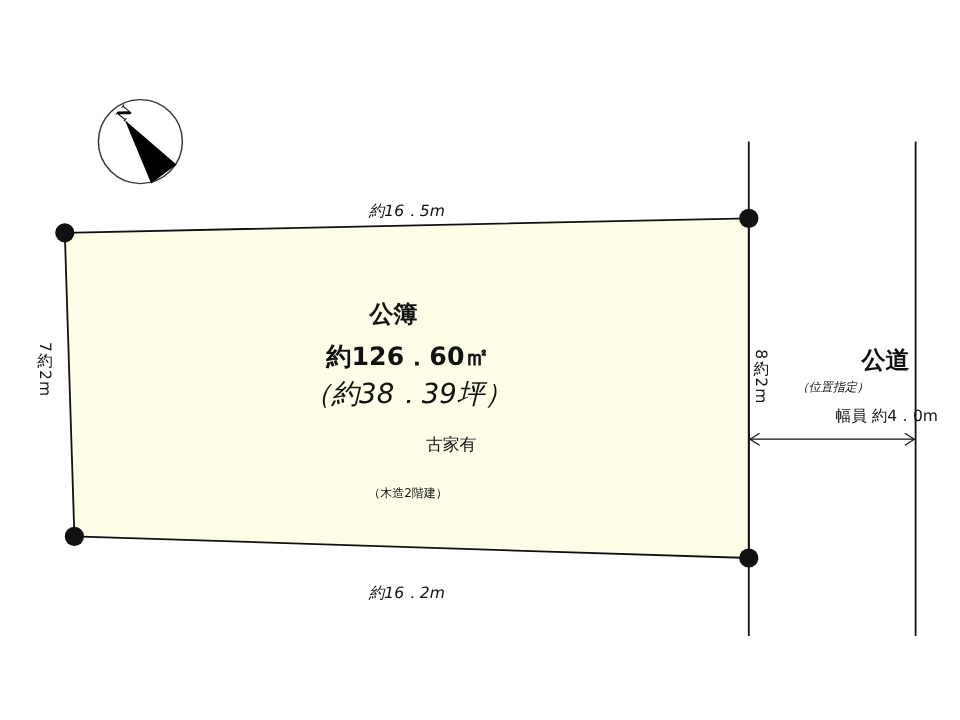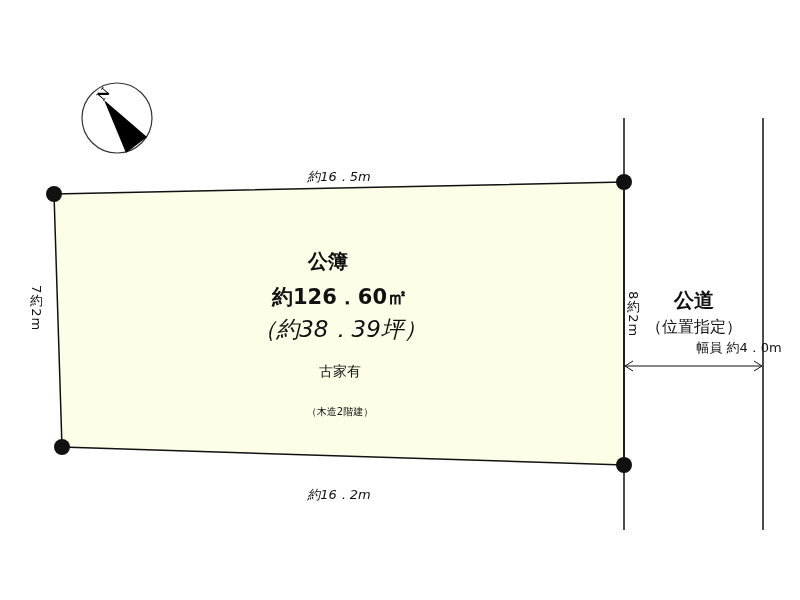--- a/index.html
+++ b/index.html
@@ -5,24 +5,24 @@
     html, body { margin: 0; padding: 0; background: #ffffff; }
     body { width: 800px; height: 600px; position: relative; overflow: hidden;
            font-family: "DejaVu Sans", "Liberation Sans", sans-serif; color: #111; }
     svg.plan { position: absolute; left: 0; top: 0; }
     .lbl { position: absolute; white-space: nowrap; line-height: 1; }
     .edge-label { font-size: 13px; font-style: italic; }
     .vert { writing-mode: vertical-rl; font-size: 13px; letter-spacing: 1px; }
     .title { font-size: 20px; font-weight: bold; }
     .area { font-size: 21px; font-weight: bold; }
     .tsubo { font-size: 23px; font-style: italic; }
-    .house { font-size: 14px; }
+    .house { font-size: 14px; margin-left: 36px; }
     .house-sub { font-size: 10px; }
-    .road { font-size: 20px; font-weight: bold; }
-    .road-sub { font-size: 16px; }
+    .road { font-size: 20px; font-weight: bold; margin-left: 44px; }
+    .road-sub { font-size: 10px; font-style: italic; }
     .road-width { font-size: 13px; }
     .center-x { transform: translateX(-50%); text-align: center; }
   </style>
 </head>
 <body>
 
 <svg class="plan" width="800" height="600" viewBox="0 0 800 600">
 
   <g>
     <circle cx="117" cy="118" r="35" fill="#fff" stroke="#333" stroke-width="1.2"></circle>

